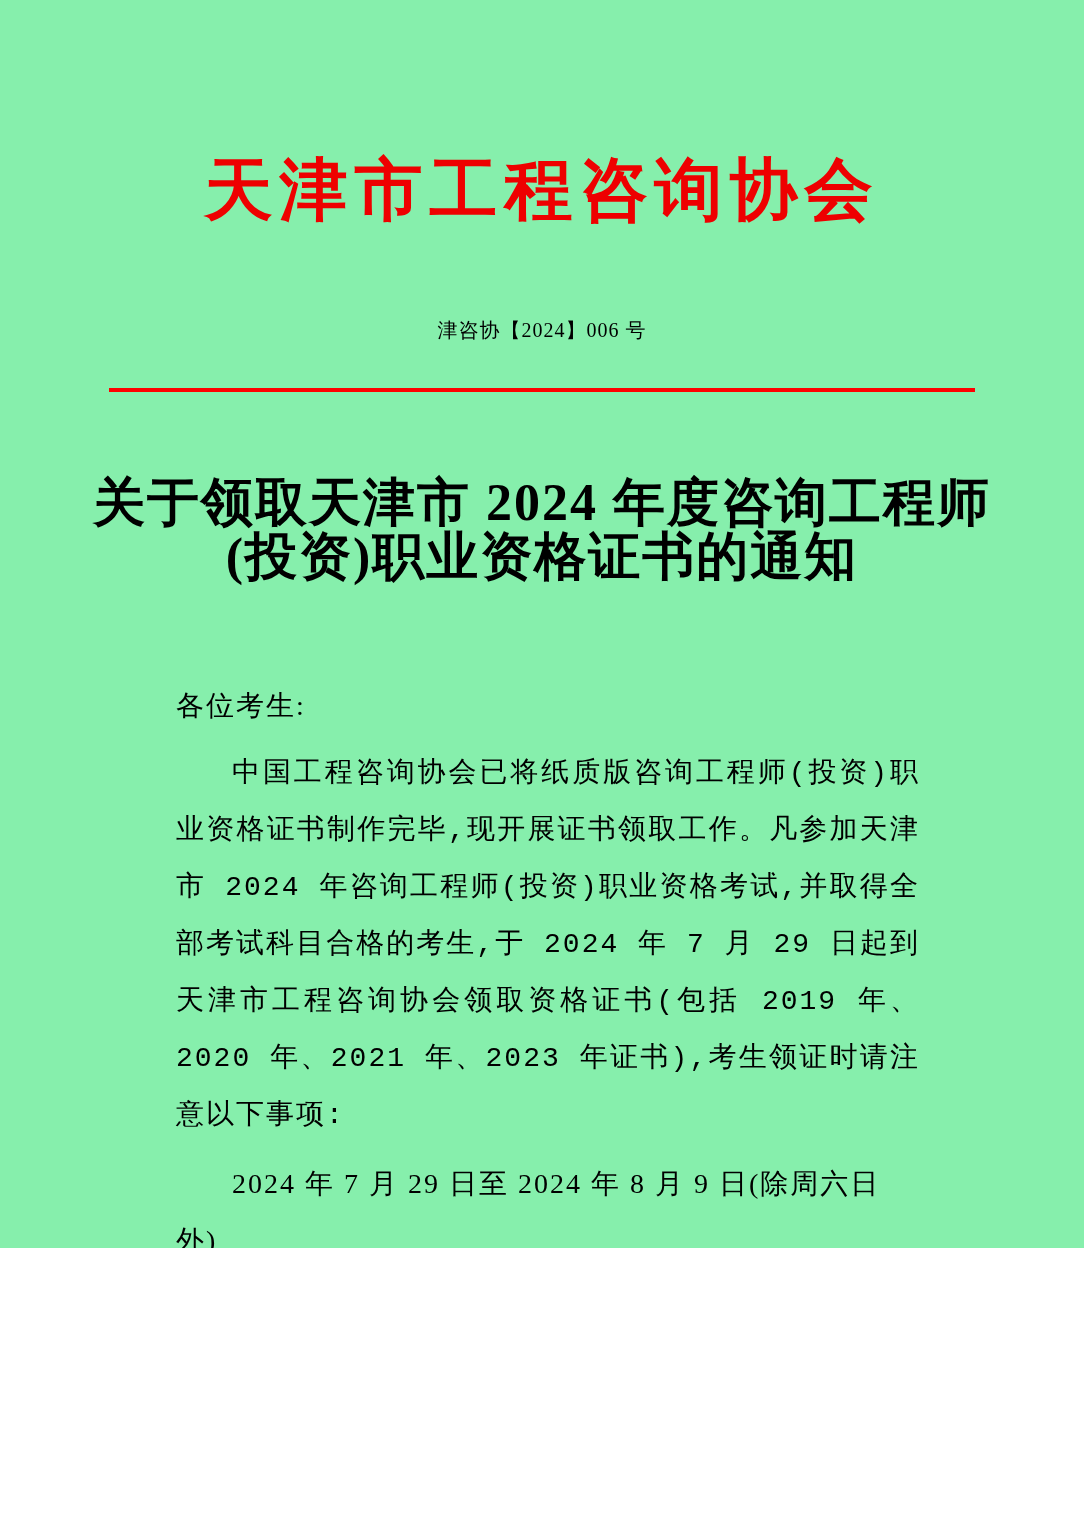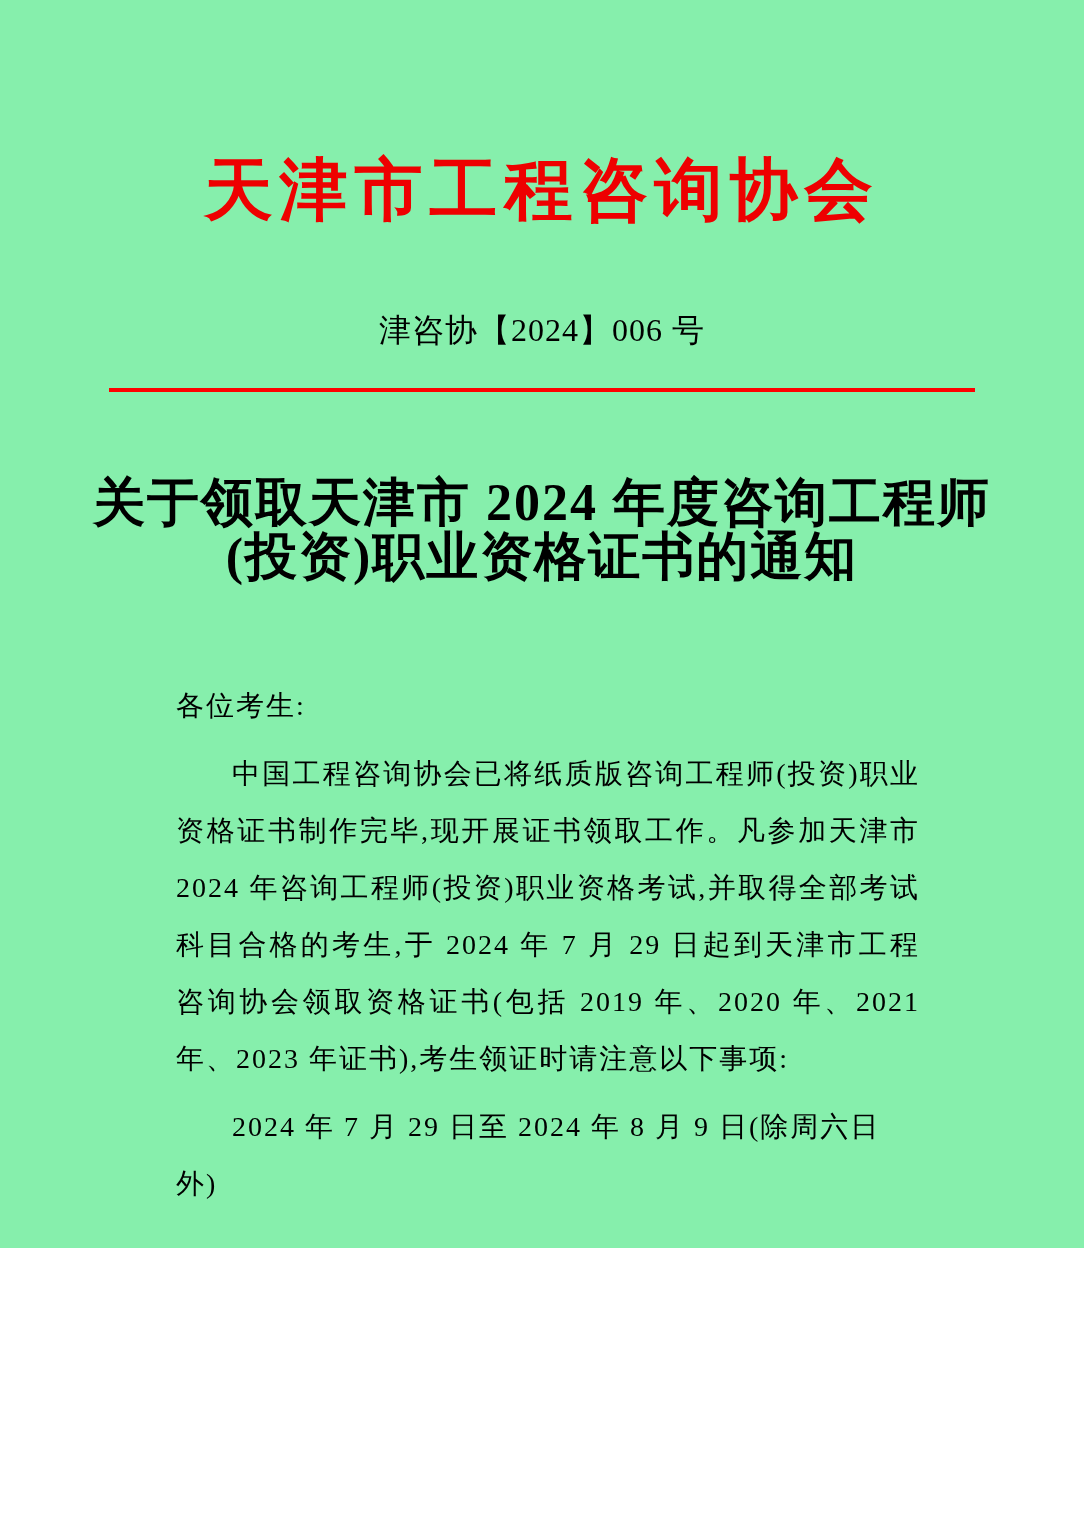--- a/index.html
+++ b/index.html
@@ -25,21 +25,21 @@
     line-height: 100px;
     font-weight: bold;
     letter-spacing: 7px;
     color: #ee0000;
     white-space: nowrap;
   }
   
   .doc-number {
     margin-top: 76px;
     text-align: center;
-    font-size: 32px;
+    font-size: 20px;
     line-height: 28px;
     letter-spacing: 1px;
     color: #000000;
   }
   
   .red-rule {
     margin: 44px auto 0 auto;
     width: 866px;
     height: 4px;
     border: none;
@@ -68,20 +68,21 @@
     color: #000000;
   }
   .body p {
     margin: 11px;
     padding: 0;
   }
   .para-justify {
     text-align: justify;
     text-justify: inter-character;
     text-indent: 2em;
+    font-family: Liberation Mono, monospace;
   }
   .line-indent {
     text-indent: 2em;
   }
   .section-heading .section-title {
     font-weight: bold;
     font-family: "Liberation Sans", "DejaVu Sans", sans-serif;
     letter-spacing: 3px;
   }
   

